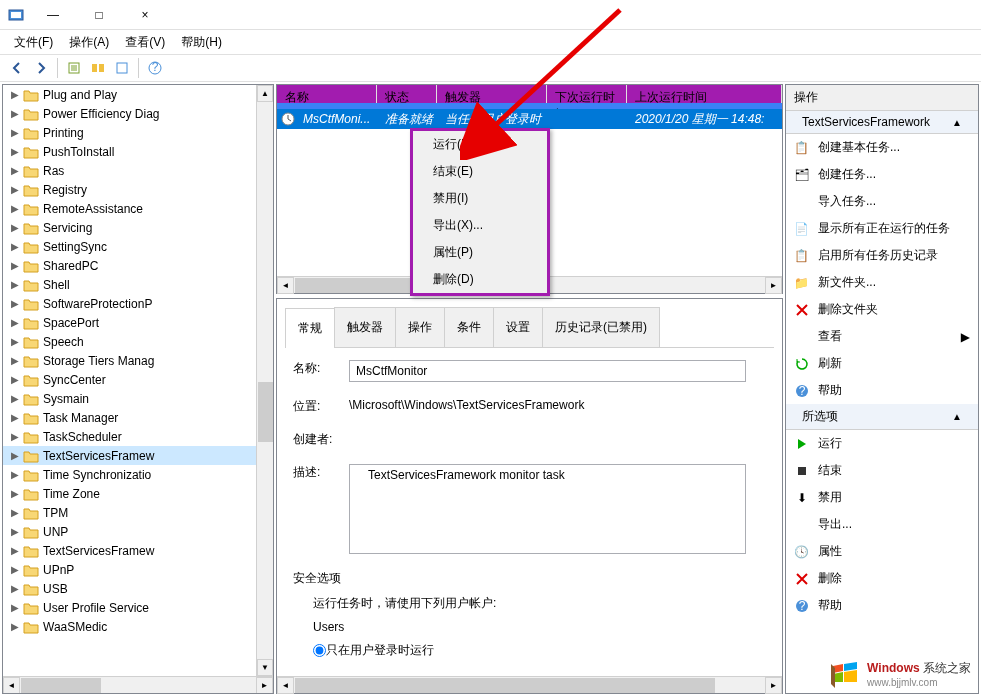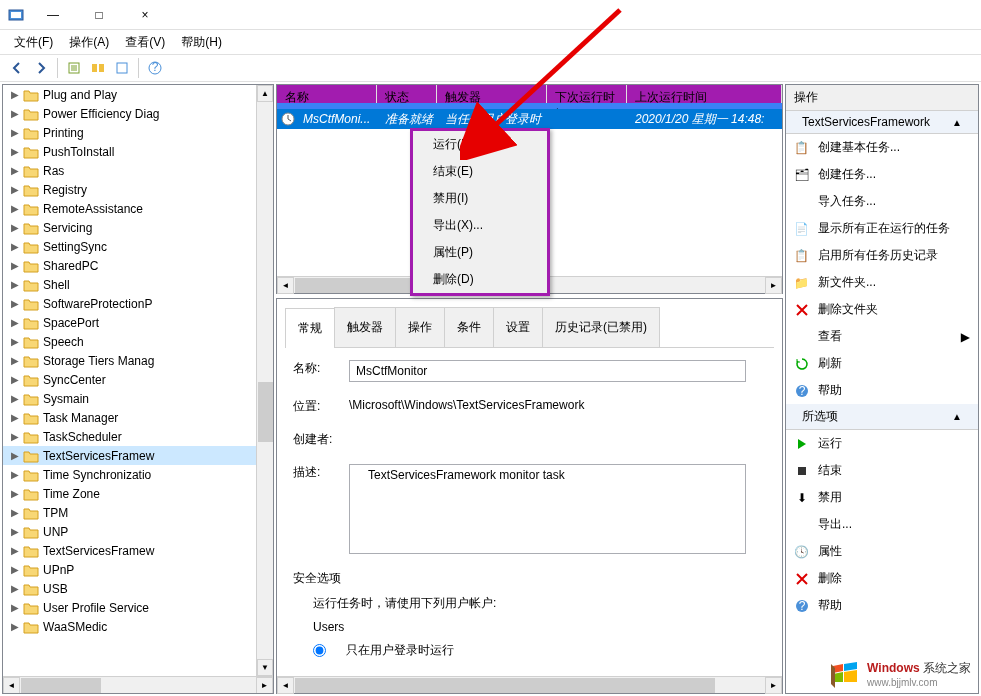--- a/index.html
+++ b/index.html
@@ -50,21 +50,21 @@
 .tab-strip { display: flex; border-bottom: 1px solid #d0d0d0; }
 .tab { padding: 11px 12px; border: 1px solid #d0d0d0; border-bottom: none; margin-right: -1px; background: #f0f0f0; cursor: pointer; }
 .tab.active { background: #fff; position: relative; top: 1px; }
 .detail-body { padding: 12px 8px; flex: 1; overflow: hidden; }
 .field-row { display: flex; align-items: flex-start; margin-bottom: 16px; }
 .field-label { width: 56px; }
 .field-input { flex: 1; border: 1px solid #abadb3; padding: 3px 6px; background: #fff; margin-right: 20px; }
 .field-textarea { flex: 1; border: 1px solid #abadb3; padding: 3px 18px; height: 90px; margin-right: 20px; background: #fff; }
 .section-title { margin: 8px 0; }
 .sub-row { margin-left: 20px; margin-bottom: 8px; }
-.radio-row { display: flex; align-items: center; gap: 20px; margin-left: 20px; margin-bottom: 6px; }
+.radio-row { display: flex; align-items: center; gap: 0; margin-left: 20px; margin-bottom: 6px; }
 
 .actions-panel { width: 194px; border: 1px solid #828790; margin: 2px; background: #fff; display: flex; flex-direction: column; }
 .actions-header { background: #f0f0f0; padding: 4px 8px; border-bottom: 1px solid #d0d0d0; font-weight: normal; }
 .actions-group-header { background: #eef3fa; padding: 4px 16px; display: flex; justify-content: space-between; align-items: center; border-bottom: 1px solid #d0d0d0; }
 .actions-group-header .arrow-up { font-size: 10px; }
 .action-item { display: flex; align-items: center; padding: 5px 8px; gap: 8px; cursor: pointer; }
 .action-icon { width: 16px; height: 16px; display: flex; align-items: center; justify-content: center; }
 
 .watermark { position: absolute; right: 10px; bottom: 8px; display: flex; align-items: center; gap: 6px; font-size: 14px; color: #333; z-index: 200; }
 .watermark .sub { font-size: 10px; color: #888; }

